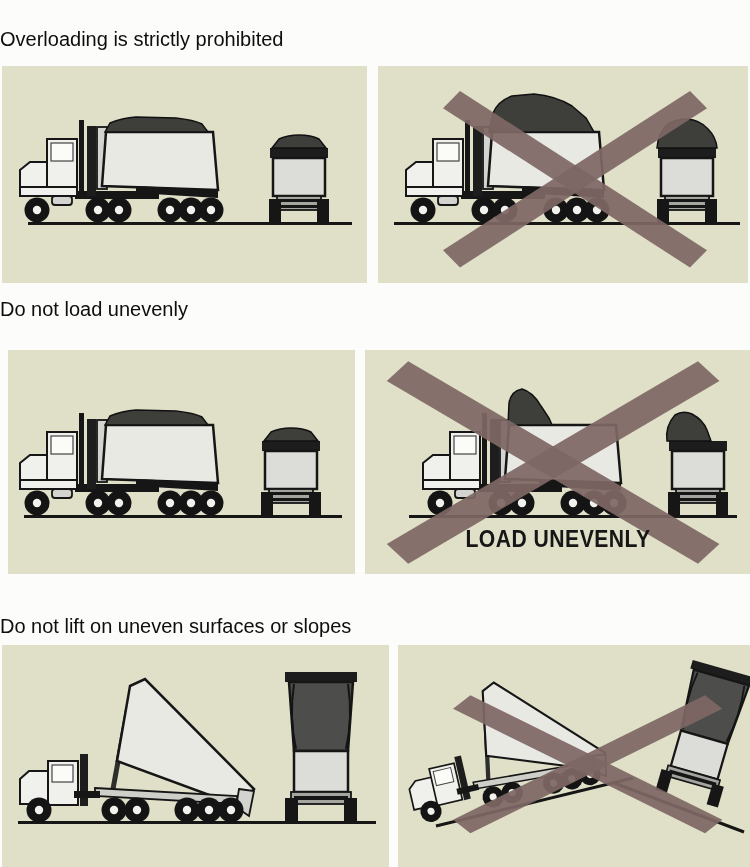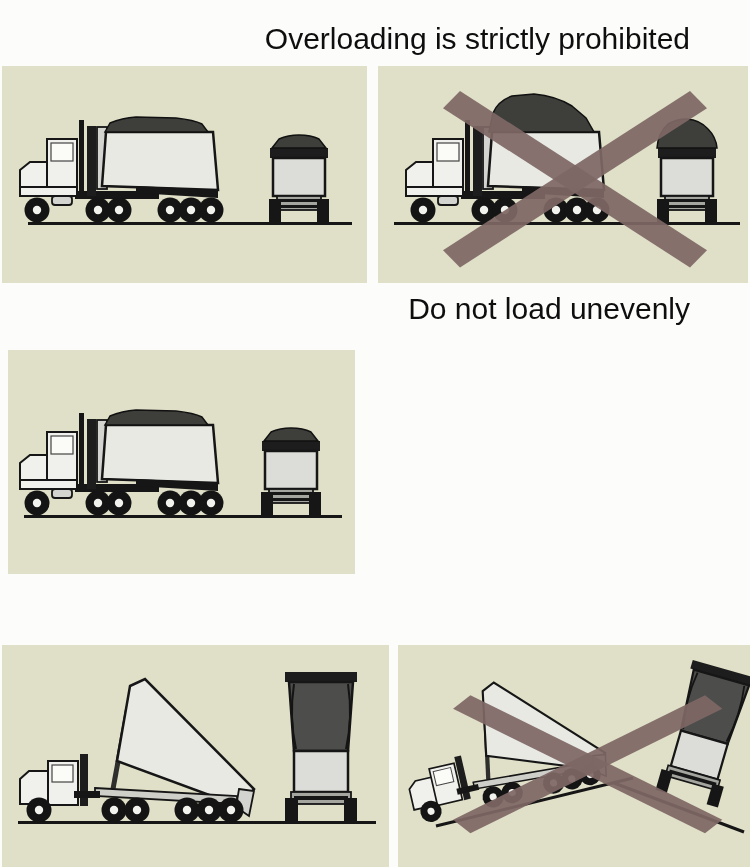--- a/index.html
+++ b/index.html
@@ -1,20 +1,20 @@
 <!DOCTYPE html>
 <html style="--page-bg: #fcfcfb; --panel-bg: #e0dfc7; --outline: #161616; --truck-light: #f0f0ed; --trailer-light: #e9e9e4; --box-gray: #dcdcd8; --load-dark: #3e3e3b; --steel-gray: #a5a5a0; --dark-gray-body: #4d4d4b; --cross: #7e6765; --ground: #161616; --title-text: #0e0e0e;"><head>
 <meta charset="utf-8">
 <style>
   html,body{margin:0;padding:0;}
   body{background:#fff;font-family:"Liberation Sans",sans-serif;}
   .page{position:relative;width:750px;height:867px;background:var(--page-bg,#fcfcfb);overflow:hidden;}
-  .title{position:absolute;left:0;width:690px;margin:0;text-align:right;
+  .title{position:absolute;left:0;width:690px;margin:0;text-align:left;
          font-family:"Liberation Sans",sans-serif;font-weight:400;
-         font-size:30px;line-height:36px;color:var(--title-text,#0e0e0e);letter-spacing:0px;}
+         font-size:20px;line-height:36px;color:var(--title-text,#0e0e0e);letter-spacing:0px;}
   .t1{top:21px;}
   .t2{top:291px;}
   .t3{top:608px;}
   .panel{position:absolute;background:var(--panel-bg,#e0dfc7);}
   .panel svg{display:block;}
   .p1l{left:2px;top:66px;width:365px;height:217px;}
   .p1r{left:378px;top:66px;width:370px;height:217px;}
   .p2l{left:8px;top:350px;width:347px;height:224px;}
   .p2r{left:365px;top:350px;width:385px;height:224px;}
   .p3l{left:2px;top:645px;width:387px;height:222px;}
@@ -166,21 +166,37 @@
         <use href="#truck-side"></use>
           <use href="#load-flat"></use>
       </g>
       <g transform="translate(252,74)">
         <use href="#truck-rear"></use>
           <use href="#rload-flat"></use>
       </g>
     </svg>
   </div>
 
-
+  <div class="panel p2r">
+    <svg width="385" height="224" viewBox="0 0 385 224">
+      <line x1="44" y1="166.5" x2="372" y2="166.5" class="groundline"></line>
+      <g transform="translate(56,36)">
+        <use href="#truck-side"></use>
+          <use href="#load-front"></use>
+      </g>
+      <g transform="translate(302,74)">
+        <use href="#truck-rear"></use>
+          <use href="#rload-tilt"></use>
+      </g>
+      <use href="#cross-x" transform="translate(18,8) scale(1.26 1.1)"></use>
+    </svg>
+    <div class="caption">LOAD UNEVENLY</div>
+  </div>
+
+  <h2 class="title t3">Do not lift on uneven surfaces or slopes</h2>
 
   <div class="panel p3l">
     <svg width="387" height="222" viewBox="0 0 387 222">
       <line x1="16" y1="177.5" x2="374" y2="177.5" class="groundline"></line>
       <g transform="translate(16,12)">
         <use href="#truck-tipped"></use>
       </g>
       <g transform="translate(283,27)">
         <use href="#truck-rear-raised"></use>
       </g>

